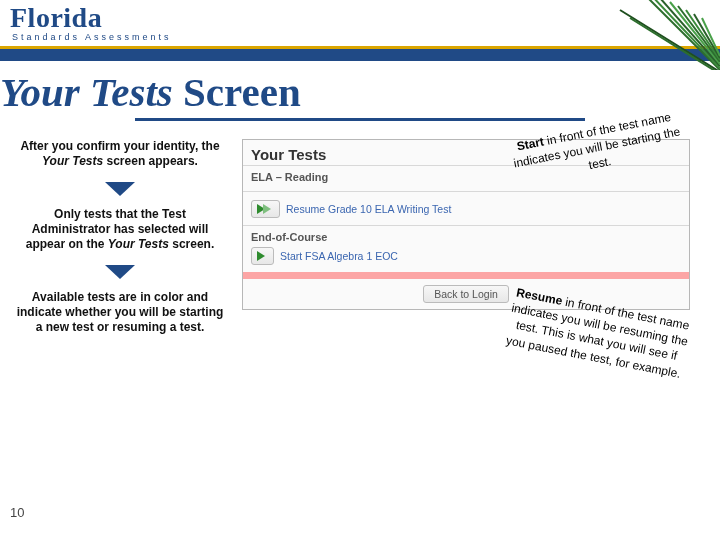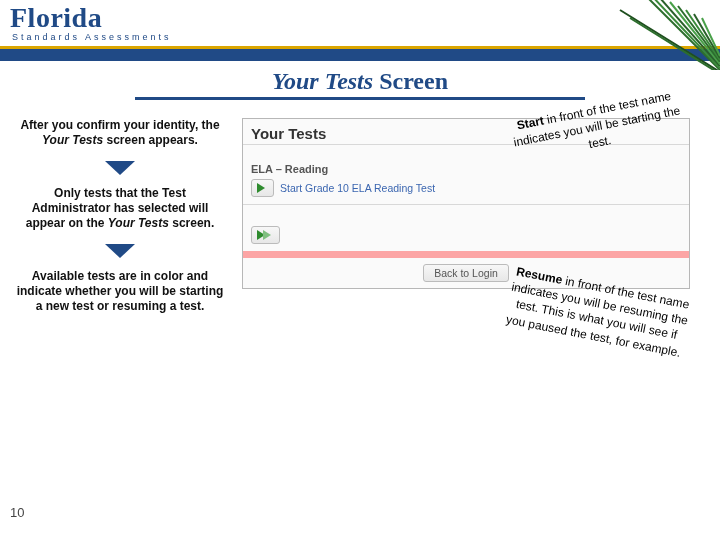--- a/index.html
+++ b/index.html
@@ -8,35 +8,35 @@
 
   .header { position: relative; height: 58px; }
   .logo { position: absolute; left: 10px; top: 2px; display: flex; align-items: center; }
   .logo-text { font-family: "Palatino Linotype", Palatino, serif; font-size: 28px; font-weight: bold; color: #204a86; letter-spacing: 0.5px; }
   .logo-sub { font-size: 9px; letter-spacing: 3px; color:#204a86; margin-left: 2px; margin-top:-2px;text-align:right; }
   .logo-wrap { display:flex; flex-direction:column; }
   .hr1 { position:absolute; left:0; right:0; top:46px; height:3px; background:#dba600; }
   .hr2 { position:absolute; left:0; right:0; top:49px; height:12px; background:#204a86; }
   .palms { position:absolute; right:0; top:0; width:200px; height:70px; overflow:hidden; }
 
-  .title { text-align:center; margin-top:10px; font-family: "Palatino Linotype", Palatino, serif; font-weight:bold; color:#204a86; font-size:24px; }
+  .title { text-align:left; margin-top:10px; font-family: "Palatino Linotype", Palatino, serif; font-weight:bold; color:#204a86; font-size:41px; }
   .title .ital { font-style: italic; }
   .title-rule { width: 450px; height:3px; background:#204a86; margin: 2px auto 0; }
 
   .body { display:flex; margin-top: 18px; padding: 0 10px; gap: 12px; }
   .left { width: 220px; display:flex; flex-direction:column; align-items:center; gap: 11px; }
   .note { width: 210px; text-align:center; font-family: "Tahoma", Verdana, sans-serif; font-weight: bold; font-size: 12px; color:#111; line-height:1.25; }
   .note .ital { font-style: italic; }
   .arrow-down { width:0; height:0; border-left:15px solid transparent; border-right:15px solid transparent; border-top:14px solid #204a86; margin: 2px 0 0; }
 
   .shot-wrap { position: relative; width: 448px; }
   .shot { width: 448px; border: 1px solid #b7b7b7; background:#fafafa; font-family: Arial, Helvetica, sans-serif; font-size: 11px; color:#444; }
   .shot-title { font-weight:bold; font-size:15px; color:#333; padding:6px 8px 2px; }
   .shot-sub { padding: 0 8px 4px; font-size:10px; color:#777; }
-  .sect { border-top:1px solid #d8d8d8; padding:18px 8px 4px; }
+  .sect { border-top:1px solid #d8d8d8; padding:5px 8px 4px; }
   .sect-h { font-weight:bold; color:#555; font-size:11px; margin-bottom:4px; }
   .row { display:flex; align-items:center; gap:6px; margin:3px 0; }
   .btn { display:inline-flex; align-items:center; justify-content:center; border:1px solid #bbb; border-radius:3px; padding:2px 5px; background: linear-gradient(#f7f7f7,#e7e7e7); height:18px; }
   .btn .tri { width:0; height:0; border-top:5px solid transparent; border-bottom:5px solid transparent; margin-right:3px; }
   .tri-start { border-left:8px solid #2e8b2e; }
   .tri-resume-a { border-left:8px solid #2e8b2e; }
   .tri-resume-b { width:0;height:0;border-top:5px solid transparent;border-bottom:5px solid transparent;border-left:8px solid #7fbf7f; margin-left:-5px; margin-right:3px;}
   .row-label { font-size:10.5px; color:#5a5a5a; }
   .row-label.link { color:#3b66b0; }
   .shot-foot { border-top:7px solid #fca5a5; padding:6px; display:flex; justify-content:center; }
@@ -99,37 +99,41 @@
         <span>Available tests are in color and indicate whether you will be starting a new test or resuming a test.</span>
       </div>
     </div>
 
     <div class="shot-wrap">
       <div class="shot">
         <div class="shot-title">Your Tests</div>
 
         <div class="sect">
           <div class="sect-h">ELA – Reading</div>
-          <div class="row">
-            <span class="btn">
-                <span class="tri tri-start"></span>
-              </span>
-            <span class="row-label link">Start Grade 10 ELA Reading Test</span>
-          </div>
         </div>
 
         <div class="sect">
           <div class="row">
             <span class="btn">
                 <span class="tri tri-resume-a"></span>
                 <span class="tri-resume-b"></span>
               </span>
+            <span class="row-label link">Resume Grade 10 ELA Writing Test</span>
           </div>
         </div>
 
+        <div class="sect">
+          <div class="sect-h">End-of-Course</div>
+          <div class="row">
+            <span class="btn">
+                <span class="tri tri-start"></span>
+              </span>
+            <span class="row-label link">Start FSA Algebra 1 EOC</span>
+          </div>
+        </div>
 
         <div class="shot-foot">
           <span class="back">Back to Login</span>
         </div>
       </div>
 
       <div class="callout co-start">
         <b class="kw">Start</b><span> in front of the test name indicates you will be starting the test.</span>
       </div>
       <div class="callout co-resume">

